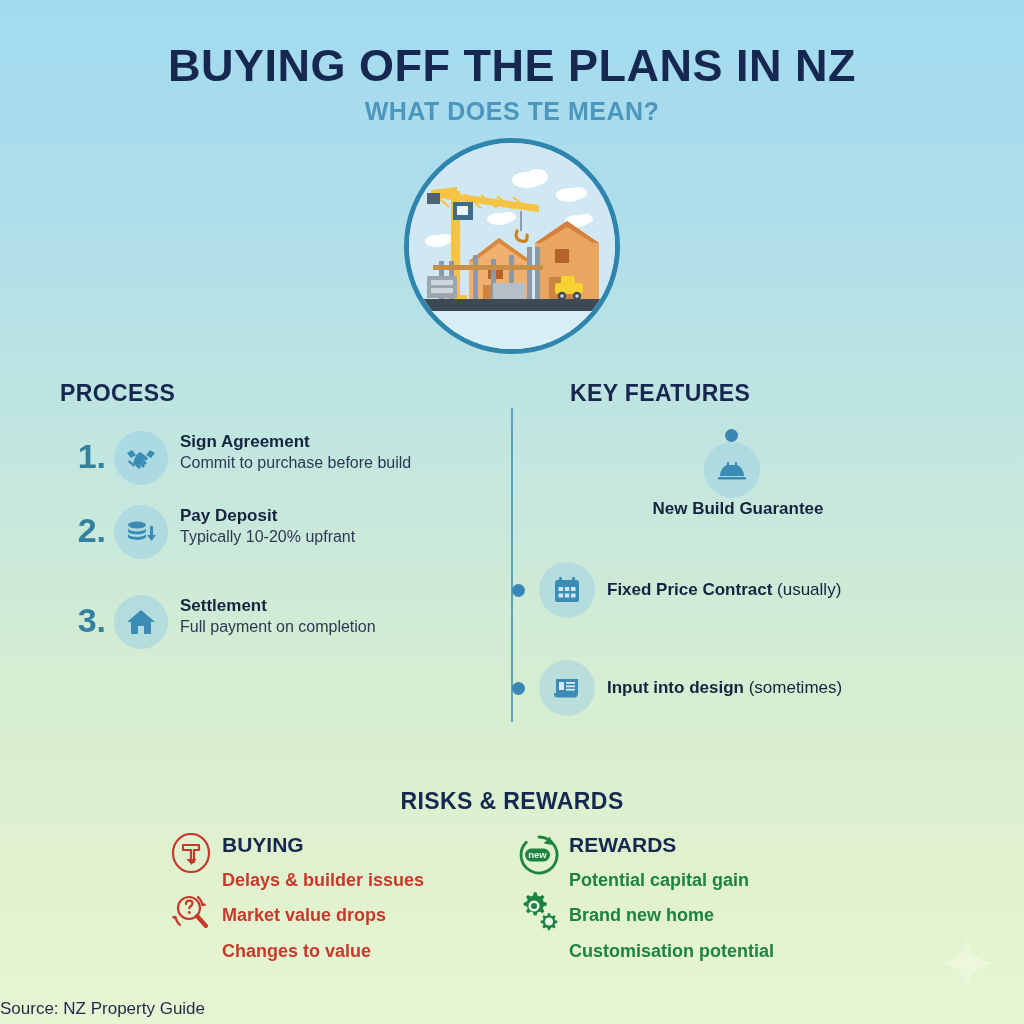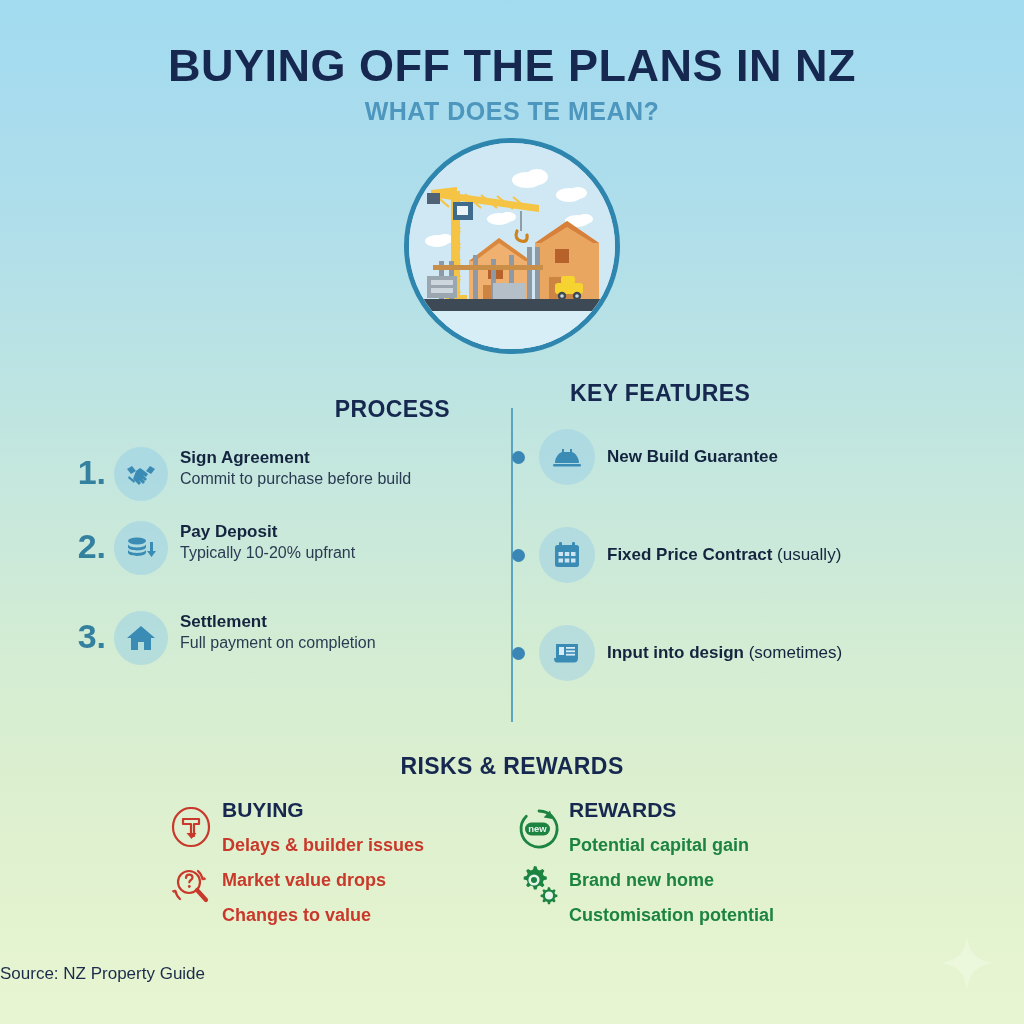--- a/index.html
+++ b/index.html
@@ -43,21 +43,21 @@
   
   .columns {
     display:flex; margin-top:26px; position:relative;
     padding:0 60px;
   }
   .col { flex:1; position:relative; }
   .col-head {
     font-size:23px; font-weight:bold; color:#16284f;
     letter-spacing:0.4px; text-align:center; margin-bottom:22px;
   }
-  .col-left .col-head { text-align:right; padding-right:62px;margin-top:16px; }
+  .col-left .col-head { text-align:left; padding-right:62px; }
   .col-right .col-head { text-align:left; padding-left:58px; }
 
   .vdivider {
     position:absolute; left:511px; top:408px;
     width:2px; height:314px; background:#4e9cbd; opacity:.9;
   }
 
   
   .p-row { display:flex; align-items:flex-start; margin-bottom:18px; }
   .p-num {
@@ -99,21 +99,21 @@
     color:#16284f; letter-spacing:0.4px; margin-top:36px;
   }
   .rr { display:flex; margin-top:18px; padding:0 160px 0 170px; }
   .rr-col { flex:1; position:relative; }
   .rr-title { font-size:21px; font-weight:bold; color:#16284f; margin-bottom:6px; }
   .rr-left .rr-title { margin-left:52px; }
   .rr-right .rr-title { margin-left:52px; }
   .rr-item { font-size:18px; font-weight:bold; line-height:1.95; margin-left:52px; }
   .risk-item { color:#c9392b; }
   .rew-item { color:#1c8341; }
-  .rr-icons { position:absolute; left:0; top:9px; }
+  .rr-icons { position:absolute; left:0; top:0; }
   .rr-icons svg { display:block; }
   .risk-ic1 { margin-bottom:12px; }
 
   .source {
     font-size:17px; color:#1b2c4a;
     margin-top:30px;
   }
 
   .sparkle { position:absolute; right:28px; bottom:32px; opacity:.55; }
 </style>
@@ -255,21 +255,21 @@
       <div class="p-txt">
         <div class="p-title">Settlement</div>
         <div class="p-desc">Full payment on completion</div>
       </div>
     </div>
   </div>
 
   <div class="col col-right">
     <div class="col-head">KEY FEATURES</div>
 
-    <div class="f-row" style="margin-bottom:42px;">
+    <div class="f-row" style="margin-bottom:42px;flex-direction:column;">
       <div class="f-bullet"></div>
       <div class="f-ico">
         <svg viewBox="0 0 32 32">
             <path d="M4 22c0-6 4-10 7-11v-3h2v3h6v-3h2v3c3 1 7 5 7 11z"></path>
             <rect x="2" y="23" width="28" height="2.6" rx="1.3"></rect>
           </svg>
       </div>
       <div class="f-txt">
         <b>New Build Guarantee</b><span class="soft"></span>
       </div>

